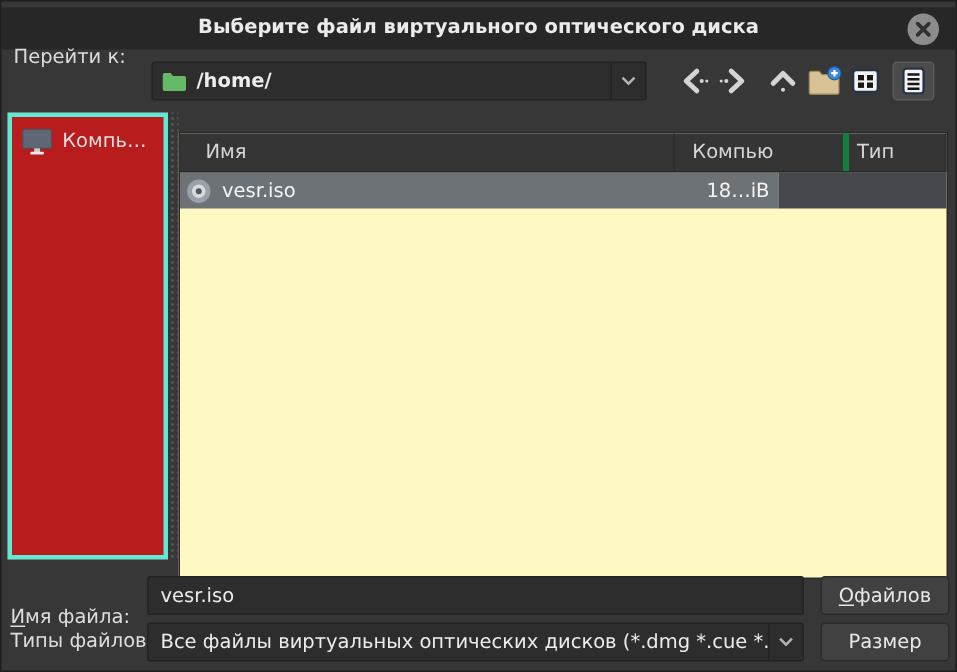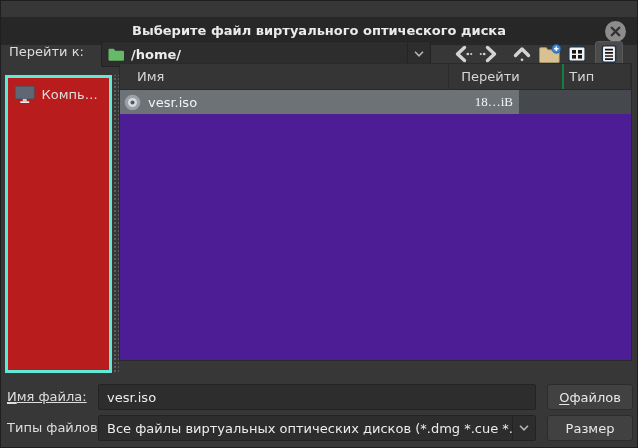--- a/index.html
+++ b/index.html
@@ -2,64 +2,64 @@
 <html><head>
 <meta charset="utf-8">
 <style>
   html,body{margin:0;padding:0;background:#1b1b1b;}
   .window{
     position:relative;width:638px;height:448px;box-sizing:border-box;
     background:#373737;border:1px solid #1f1f1f;overflow:hidden;
     font-family:"DejaVu Sans","Liberation Sans",sans-serif;font-size:13px;color:#e0e0e0;
   }
   
-  .titlebar{position:absolute;top:16px;left:0;right:0;height:28px;background:#272727;}
+  .titlebar{position:absolute;top:4px;left:0;right:0;height:28px;background:#272727;}
   .title{line-height:28px;text-align:center;font-weight:700;font-size:13px;color:#ebebeb;}
   .close-btn{position:absolute;right:11px;top:4px;width:21px;height:21px;border-radius:50%;
     background:#8c8c8c;display:flex;align-items:center;justify-content:center;cursor:pointer;}
   
-  .goto-label{position:absolute;left:8px;top:38px;height:26px;line-height:26px;color:#dcdcdc;}
+  .goto-label{position:absolute;left:8px;top:25px;height:26px;line-height:26px;color:#dcdcdc;}
   .path-combo{position:absolute;left:100px;top:40px;width:330px;height:26px;box-sizing:border-box;
     background:#2d2d2d;border:1px solid #232323;border-radius:2px;display:flex;align-items:center;font-weight:bold;}
   .path-combo .ficon{margin-left:6px;display:flex;}
   .path-text{margin-left:7px;color:#ececec;}
   .combo-arrow{margin-left:auto;width:22px;align-self:stretch;border-left:1px solid #232323;
     display:flex;align-items:center;justify-content:center;}
   .tool-btn{position:absolute;top:40px;width:26px;height:26px;box-sizing:border-box;
     display:flex;align-items:center;justify-content:center;cursor:pointer;}
   .tool-btn.b-back{left:449px;} .tool-btn.b-fwd{left:475px;} .tool-btn.b-up{left:508px;}
   .tool-btn.b-newf{left:536px;} .tool-btn.b-grid{left:563px;}
   .tool-btn.b-list{left:594px;width:28px;}
   .tool-btn.active{background:#4b4b4b;border:1px solid #5a5a5a;border-radius:3px;}
   
   .sidebar{position:absolute;left:4px;top:74px;width:107px;height:298px;box-sizing:border-box;
     background:#b91c1c;border:3px solid #5eead4;}
   .sidebar-item{display:flex;align-items:center;height:28px;padding:2px 2px 0 6px;cursor:pointer;}
   .sidebar-item span{margin-left:6px;white-space:nowrap;overflow:hidden;text-overflow:ellipsis;color:#dedede;}
   .splitter{position:absolute;left:111px;top:74px;width:7px;height:298px;cursor:col-resize;
     background-image:radial-gradient(circle,#5c5c5c 0.9px,transparent 1.1px);
     background-size:4px 4px;background-position:1px 2px;}
-  .filelist{position:absolute;left:118px;top:62px;width:513px;height:298px;box-sizing:border-box;
-    background:#4c1d95;border:1px solid #2a2a2a;}
+  .filelist{position:absolute;left:118px;top:87px;width:513px;height:298px;box-sizing:border-box;
+    background:#fef9c3;border:1px solid #2a2a2a;}
   .list-header{display:flex;height:25px;background:#353535;border-bottom:1px solid #292929;color:#d6d6d6;}
   .hcell{line-height:25px;box-sizing:border-box;cursor:pointer;}
   .hcell.c-name{width:330px;padding-left:17px;}
   .hcell.c-size{width:69px;padding-left:12px;border-left:1px solid #2c2c2c;}
-  .hcell.c-type{width:68px;padding-left:5px;border-left:2px solid #15803d;margin-left:45px;}
+  .hcell.c-type{width:68px;padding-left:5px;border-left:4px solid #15803d;margin-left:45px;}
   .hcell.c-rest{flex:1;border-left:1px solid #2c2c2c;}
   .list-row{display:flex;height:24px;color:#f4f4f4;cursor:pointer;}
   .cell{box-sizing:border-box;display:flex;align-items:center;background:#6d7277;}
   .cell.c-name{width:330px;padding-left:4px;}
   .cell.c-name span{margin-left:7px;}
-  .cell.c-size{width:69px;justify-content:flex-end;padding-right:6px;font-family:Liberation Serif, serif;}
+  .cell.c-size{width:69px;justify-content:flex-end;padding-right:6px;}
   .cell.c-type{width:68px;padding-left:5px;}
   .cell.c-rest{flex:1;background:#45484c;}
   
   .flabel{position:absolute;left:6px;height:26px;line-height:26px;color:#dedede;}
-  .flabel.r1{top:383px;text-decoration:underline;} .flabel.r2{top:414px;}
+  .flabel.r1{top:398px;} .flabel.r2{top:414px;}
   .accel{text-decoration:underline;text-underline-offset:2px;}
   .name-input{position:absolute;left:97px;top:383px;width:438px;height:26px;box-sizing:border-box;
     background:#2d2d2d;border:1px solid #232323;border-radius:2px;color:#ececec;
     padding:0 8px;font:inherit;outline:none;}
   .types-combo{position:absolute;left:97px;top:414px;width:438px;height:26px;box-sizing:border-box;
     background:#2d2d2d;border:1px solid #232323;border-radius:2px;display:flex;align-items:center;cursor:pointer;}
   .types-text{margin-left:8px;flex:1;white-space:nowrap;overflow:hidden;color:#ececec;}
   .btn{position:absolute;left:546px;width:86px;height:26px;box-sizing:border-box;
     background:#414141;border:1px solid #2c2c2c;border-radius:3px;color:#e8e8e8;
     display:flex;align-items:center;justify-content:center;font:inherit;cursor:pointer;}
@@ -147,21 +147,21 @@
       </svg>
       <span>Компью…</span>
     </div>
   </div>
 
   <div class="splitter"></div>
 
   <div class="filelist">
     <div class="list-header">
       <div class="hcell c-name">Имя</div>
-      <div class="hcell c-size">Перейти</div>
+      <div class="hcell c-size">Компью</div>
       <div class="hcell c-type">Тип</div>
       <div class="hcell c-rest"></div>
     </div>
     <div class="list-row">
       <div class="cell c-name">
         <svg width="17" height="17" viewBox="0 0 17 17">
           <circle cx="8.5" cy="8.5" r="7.8" fill="#9aa1a8"></circle>
           <circle cx="8.5" cy="8.5" r="4.5" fill="#d8dbde"></circle>
           <circle cx="8.5" cy="8.5" r="2" fill="#53575b"></circle>
         </svg>

